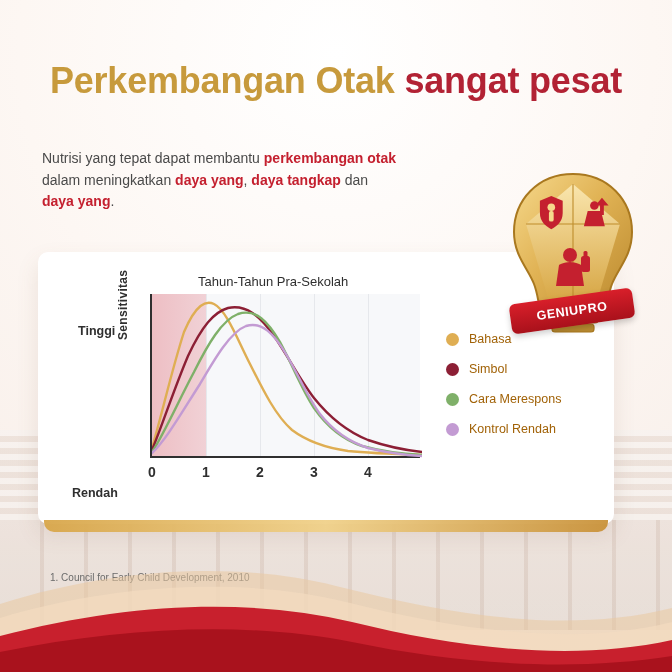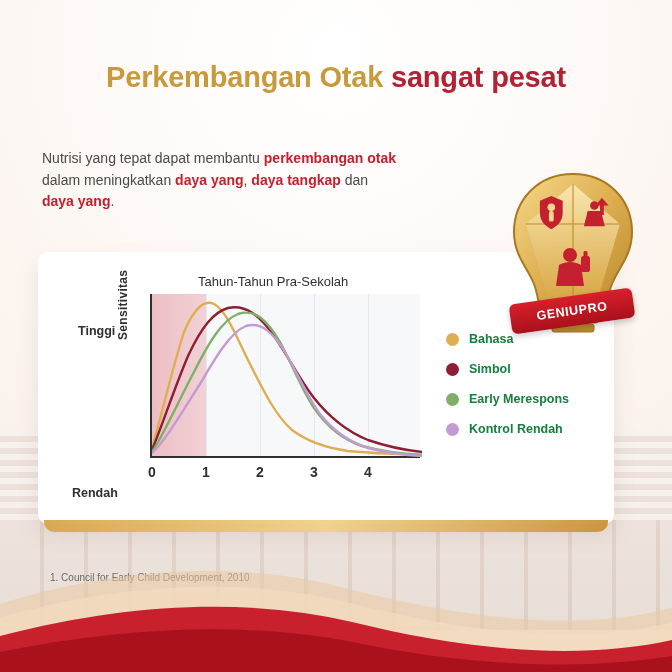--- a/index.html
+++ b/index.html
@@ -34,21 +34,21 @@
   
   .wave-wrap { position:absolute; left:0; right:0; bottom:0; height:120px; overflow:hidden; }
   .wave-wrap svg { display:block; width:672px; height:120px; }
 
   
   .headline {
     position:absolute; left:0; right:0; top:60px;
     text-align:center;
     line-height:1.18;
   }
-  .h-line { font-size:29px; font-weight:bold; letter-spacing:-0.2px; }
+  .h-line { font-size:36px; font-weight:bold; letter-spacing:-0.2px; }
   .h-gold { color:#c79a3c; }
   .h-red  { color:#b22234; }
   .h-red-dark { color:#a0182b; }
 
   
   .subcopy {
     position:absolute; left:42px; top:148px; width:590px;
     font-size:14px; color:#4a4a4a; line-height:1.55;
   }
   .subcopy .em { color:#c4202f; font-weight:bold; }
@@ -98,21 +98,21 @@
   }
   .xtick {
     position:absolute; top:212px;
     font-size:14px; font-weight:bold; color:#2f2f2f; text-align:center; width:16px;
   }
 
   
   .legend { position:absolute; left:408px; top:80px; }
   .legend-row { display:flex; align-items:center; margin-bottom:16px; }
   .legend-dot { width:13px; height:13px; border-radius:50%; margin-right:10px; }
-  .legend-label { font-size:12.5px; font-weight:bold; color:#15803d; white-space:nowrap; }
+  .legend-label { font-size:12.5px; font-weight:normal; color:#a16207; white-space:nowrap; }
 
   
   .bulb { position:absolute; left:498px; top:168px; width:150px; height:190px; }
   .bulb svg { position:absolute; left:0; top:0; }
   .bulb-ribbon {
     position:absolute; left:12px; top:128px; width:124px; height:30px;
     background:linear-gradient(180deg,#d81f2a,#a9111b);
     border-radius:6px;
     transform:rotate(-8deg);
     box-shadow:0 3px 6px rgba(0,0,0,.2);
@@ -183,21 +183,21 @@
     <div class="legend-row">
       <span class="legend-dot" style="background:#dfae53"></span>
       <span class="legend-label">Bahasa</span>
     </div>
     <div class="legend-row">
       <span class="legend-dot" style="background:#8c1f35"></span>
       <span class="legend-label">Simbol</span>
     </div>
     <div class="legend-row">
       <span class="legend-dot" style="background:#7fb069"></span>
-      <span class="legend-label">Early Merespons</span>
+      <span class="legend-label">Cara Merespons</span>
     </div>
     <div class="legend-row">
       <span class="legend-dot" style="background:#c39bd3"></span>
       <span class="legend-label">Kontrol Rendah</span>
     </div>
   </div>
 </div>
 <div class="card-gold-edge"></div>
 
 <div class="bulb">

